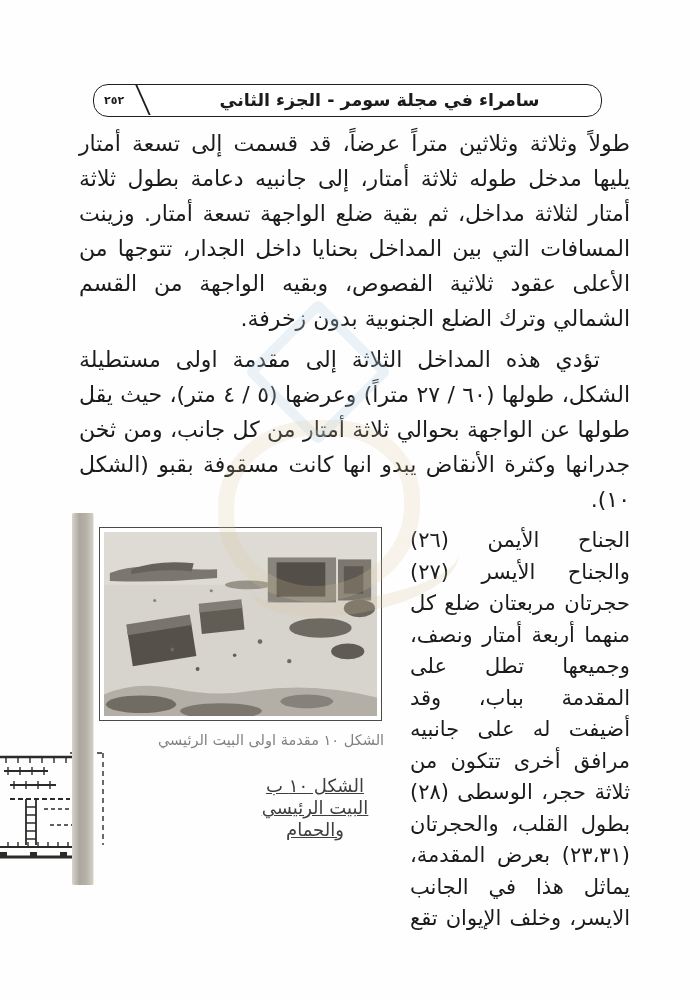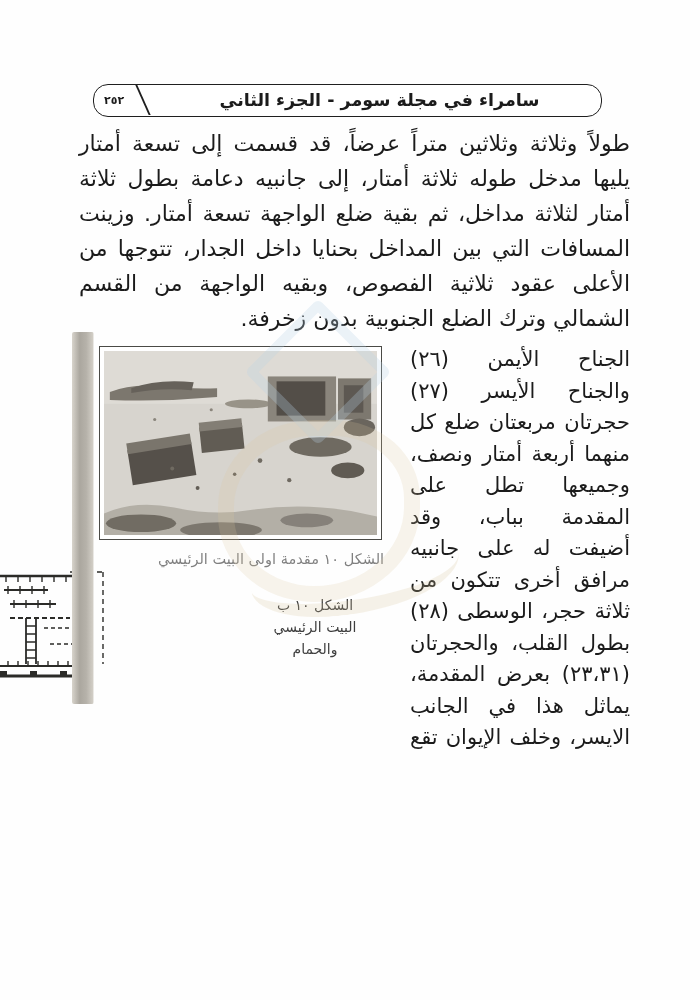--- a/index.html
+++ b/index.html
@@ -48,21 +48,21 @@
   }
   .photo-frame svg{width:100%;height:100%;display:block;}
   .photo-caption{
     position:absolute;top:200px;right:0;width:250px;text-align:left;
     font-size:14.5px;color:#3c3c3c;opacity:.65;white-space:nowrap;
   }
   .floor-plan{position:absolute;top:224px;right:300px;width:154px;height:124px;}
   .floor-plan svg{width:100%;height:100%;display:block;}
   .plan-caption{
     position:absolute;top:252px;right:28px;width:130px;text-align:center;
-    font-size:14px;line-height:22px;color:#2a2a2a;opacity:.9;
+    font-size:18px;line-height:22px;color:#2a2a2a;opacity:.9;text-decoration:underline;
   }
   .plate-edge{
     position:absolute;top:-10px;bottom:-6px;left:2px;width:22px;
     background:linear-gradient(to right,#d8d4cc,#aba79f 35%,#b6b2aa 65%,#d2cec6 95%,#fefefe);
     border-radius:2px;
   }
   
   .watermark{position:absolute;top:300px;right:220px;width:260px;height:360px;
     pointer-events:none;z-index:6;}
   .wm-diamond{
@@ -85,20 +85,21 @@
 <div class="page">
 
   <div class="header-band">
     <div class="band-title">سامراء في مجلة سومر - الجزء الثاني</div>
     <div class="band-diag"></div>
     <div class="band-number">٢٥٢</div>
   </div>
 
   <div class="body-text">
     <p>طولاً وثلاثة وثلاثين متراً عرضاً، قد قسمت إلى تسعة أمتار يليها مدخل طوله ثلاثة أمتار، إلى جانبيه دعامة بطول ثلاثة أمتار لثلاثة مداخل، ثم بقية ضلع الواجهة تسعة أمتار. وزينت المسافات التي بين المداخل بحنايا داخل الجدار، تتوجها من الأعلى عقود ثلاثية الفصوص، وبقيه الواجهة من القسم الشمالي وترك الضلع الجنوبية بدون زخرفة.</p>
+    <p class="indent">تؤدي هذه المداخل الثلاثة إلى مقدمة اولى مستطيلة الشكل، طولها (٦٠ / ٢٧ متراً) وعرضها (٥ / ٤ متر)، حيث يقل طولها عن الواجهة بحوالي ثلاثة أمتار من كل جانب، ومن ثخن جدرانها وكثرة الأنقاض يبدو انها كانت مسقوفة بقبو (الشكل ١٠).</p>
 
     <div class="figure-row">
 
       <div class="col-text">الجناح الأيمن (٢٦) والجناح الأيسر (٢٧) حجرتان مربعتان ضلع كل منهما أربعة أمتار ونصف، وجميعها تطل على المقدمة بباب، وقد أضيفت له على جانبيه مرافق أخرى تتكون من ثلاثة حجر، الوسطى (٢٨) بطول القلب، والحجرتان (٢٣،٣١) بعرض المقدمة، يماثل هذا في الجانب الايسر، وخلف الإيوان تقع</div>
 
       <div class="figure-plate">
         <div class="photo-frame">
           <svg viewBox="0 0 280 188" preserveAspectRatio="none">
             <rect width="280" height="188" fill="#d7d4ce"></rect>
             <rect width="280" height="54" fill="#dedbd5"></rect>

